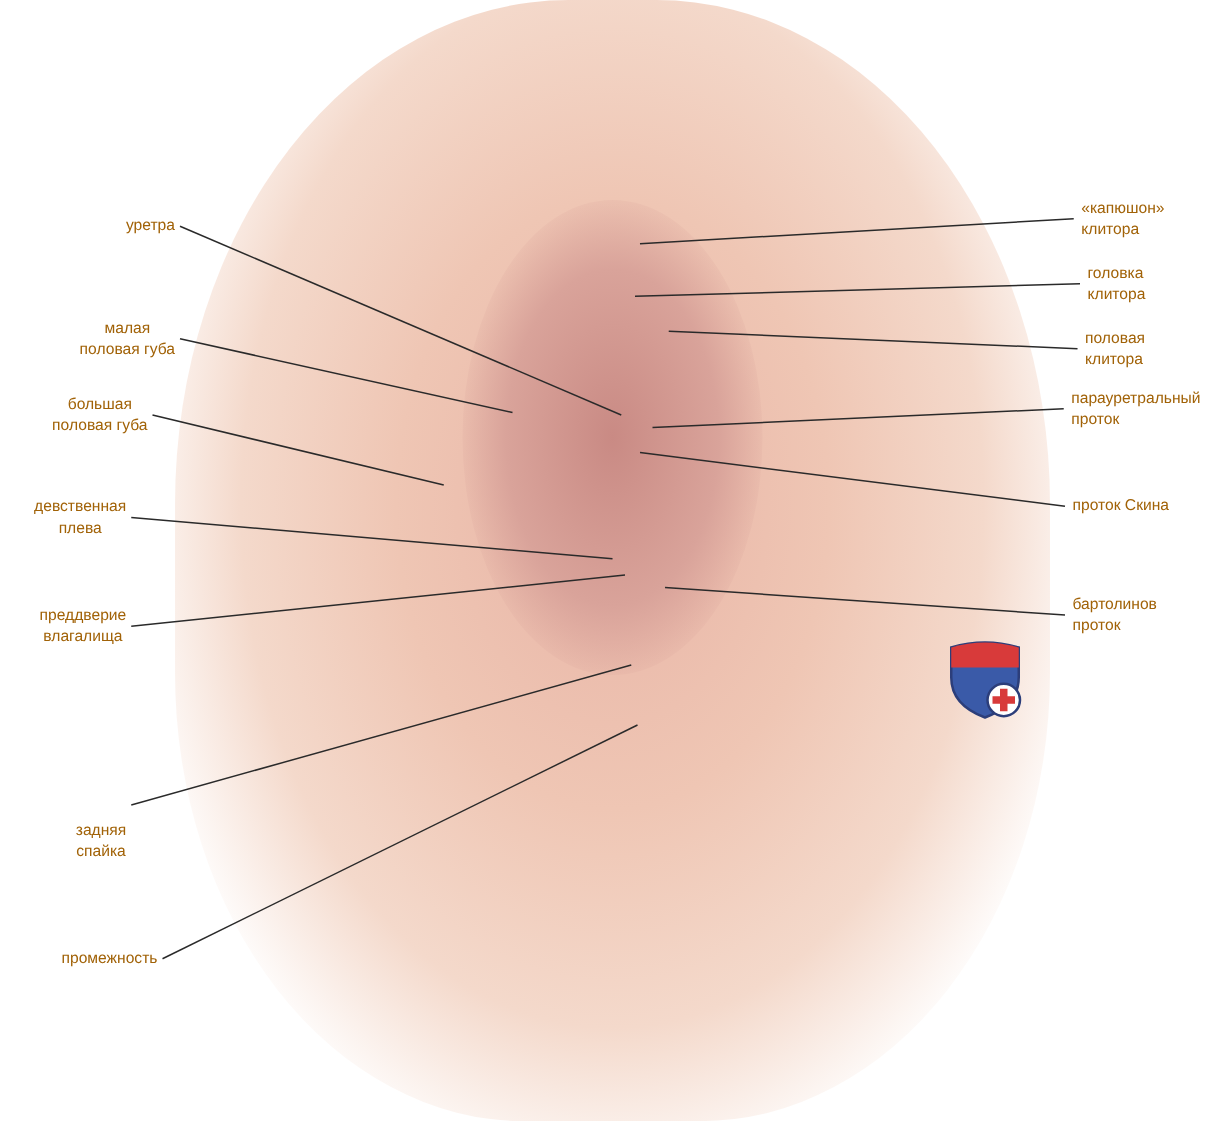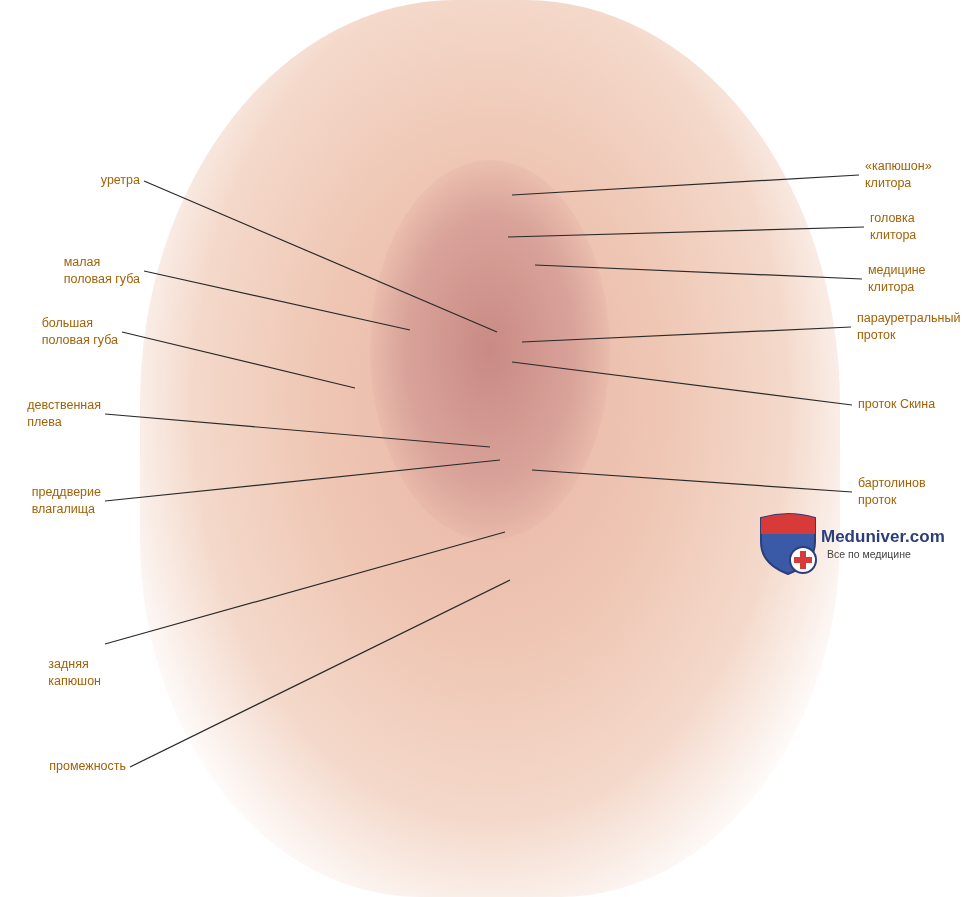--- a/index.html
+++ b/index.html
@@ -2,21 +2,21 @@
 <html><head>
   <meta charset="utf-8">
   <style>
     html, body { margin: 0; padding: 0; }
     body { width: 980px; height: 897px; background: #ffffff; position: relative; overflow: hidden; font-family: "Liberation Sans", sans-serif; }
     .figure { position: absolute; left: 140px; top: 0; width: 700px; height: 897px; }
     .figure-bg { position: absolute; inset: 0; border-radius: 45% 45% 40% 40%; background: radial-gradient(ellipse at 50% 45%, #e8b4a6 0%, #efc6b4 35%, #f4d9cb 60%, rgba(255,255,255,0) 80%); }
     .figure-center { position: absolute; left: 230px; top: 160px; width: 240px; height: 380px; border-radius: 50%; background: radial-gradient(ellipse at 50% 50%, #c98a84 0%, #d9a39a 50%, rgba(217,163,154,0) 75%); }
     .leaders { position: absolute; left: 0; top: 0; width: 980px; height: 897px; }
     .label { position: absolute; font-size: 12.5px; line-height: 17px; color: #a16207; }
-    .label.left { text-align: left; }
+    .label.left { text-align: center; }
     .label.right { text-align: left; }
     .logo { position: absolute; left: 757px; top: 512px; display: flex; align-items: center; }
     .shield { width: 62px; height: 64px; }
     .logo-text { margin-left: 2px; }
     .logo-title { font-size: 17px; font-weight: bold; color: #2c3e7a; line-height: 20px; }
     .logo-sub { font-size: 10.5px; color: #444; line-height: 14px; margin-left: 6px; }
   </style>
 </head>
 <body>
 
@@ -56,35 +56,35 @@
     <div class="label left" style="right: 879px; top: 397px;">
       <div>девственная</div>
       <div>плева</div>
     </div>
     <div class="label left" style="right: 879px; top: 484px;">
       <div>преддверие</div>
       <div>влагалища</div>
     </div>
     <div class="label left" style="right: 879px; top: 627px; margin-top: 29px;">
       <div>задняя</div>
-      <div>капюшон</div>
+      <div>спайка</div>
     </div>
     <div class="label left" style="right: 854px; top: 758px;">
       <div>промежность</div>
     </div>
     <div class="label right" style="left: 865px; top: 158px;">
       <div>«капюшон»</div>
       <div>клитора</div>
     </div>
     <div class="label right" style="left: 870px; top: 210px;">
       <div>головка</div>
       <div>клитора</div>
     </div>
     <div class="label right" style="left: 868px; top: 262px;">
-      <div>медицине</div>
+      <div>половая</div>
       <div>клитора</div>
     </div>
     <div class="label right" style="left: 857px; top: 310px;">
       <div>парауретральный</div>
       <div>проток</div>
     </div>
     <div class="label right" style="left: 858px; top: 396px;">
       <div>проток Скина</div>
     </div>
     <div class="label right" style="left: 858px; top: 475px;">
@@ -94,17 +94,13 @@
   </div>
 
 <div class="logo">
   <svg class="shield" viewBox="0 0 62 64">
     <path d="M4 6 Q31 -2 58 6 L58 30 Q58 52 31 62 Q4 52 4 30 Z" fill="#3a5aa8" stroke="#2c3e7a" stroke-width="2"></path>
     <path d="M4 6 Q31 -2 58 6 L58 22 L4 22 Z" fill="#d83a3a"></path>
     <circle cx="46" cy="48" r="13" fill="#fff" stroke="#2c3e7a" stroke-width="2"></circle>
     <rect x="43" y="39" width="6" height="18" fill="#d83a3a"></rect>
     <rect x="37" y="45" width="18" height="6" fill="#d83a3a"></rect>
   </svg>
-  <div class="logo-text">
-    <div class="logo-title">Meduniver.com</div>
-    <div class="logo-sub">Все по медицине</div>
-  </div>
 </div>
 
 </body></html>

